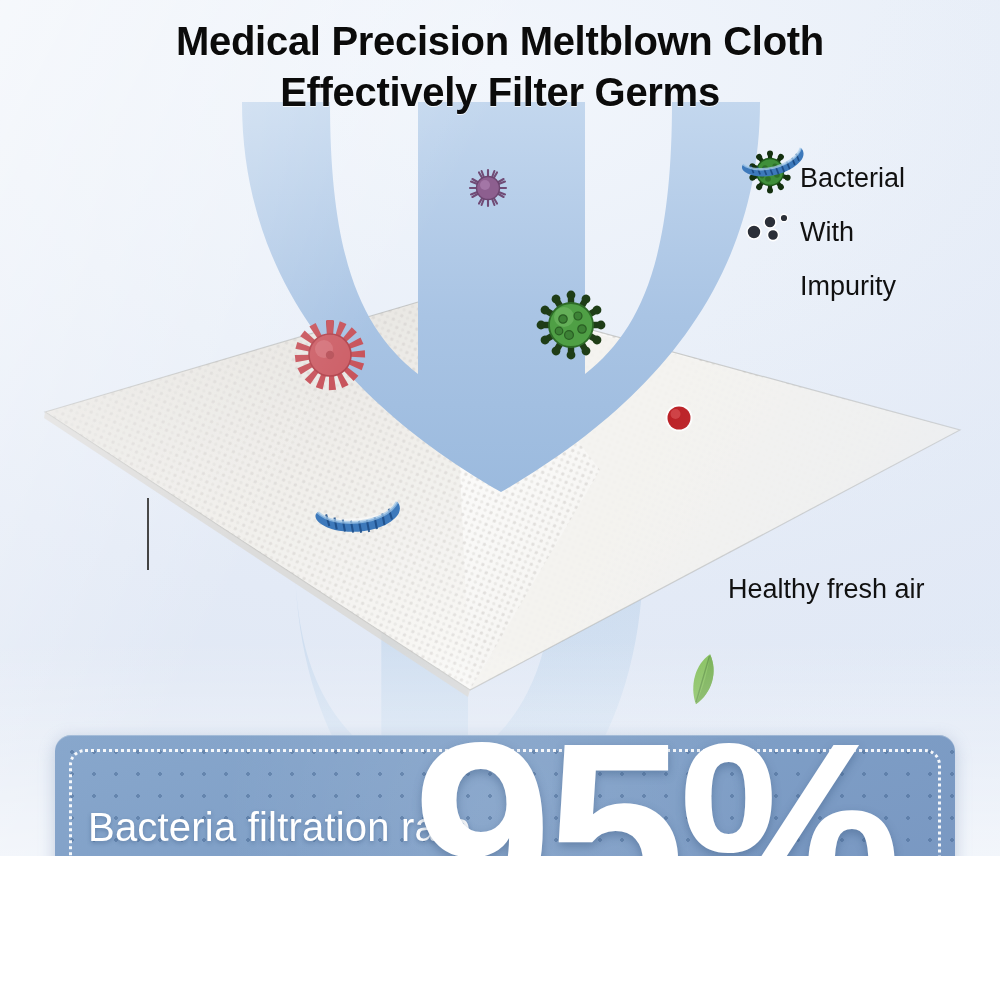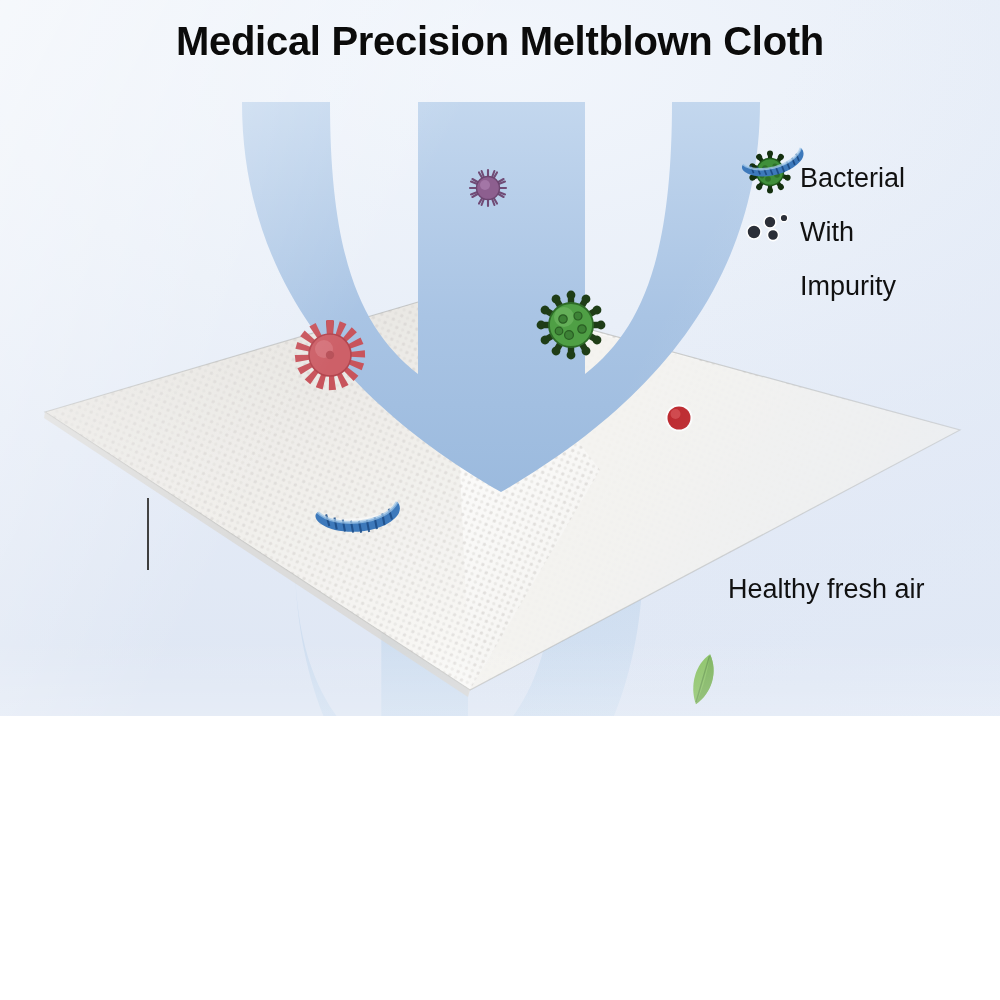--- a/index.html
+++ b/index.html
@@ -2,21 +2,21 @@
 <html><head>
 <meta charset="utf-8">
 <style>
   html,body{margin:0;padding:0;}
   body{
     width:1000px;height:1000px;overflow:hidden;
     font-family:"Liberation Sans", sans-serif;
     background:#ffffff;
   }
   #stage{
-    position:relative;width:1000px;height:716px;overflow:hidden;
+    position:relative;width:1000px;height:856px;overflow:hidden;
     background:
       radial-gradient(120% 90% at 50% 8%, #f2f6fc 0%, #e9eff8 42%, #e3eaf6 70%, #dfe7f4 100%),
       #e6ecf7;
   }
   
   .wash{
     position:absolute;inset:0;
     background:linear-gradient(118deg, rgba(255,255,255,.58) 0%, rgba(255,255,255,0) 38%,
                rgba(255,255,255,0) 60%, rgba(226,234,247,.55) 100%);
     pointer-events:none;
@@ -354,20 +354,21 @@
       <path d="M0,-26 C13,-12 14,10 2,26 C4,6 3,-10 0,-26 Z" fill="#5da02f" opacity=".85"></path>
       <path d="M0,-24 L1.5,24" stroke="#4d8c26" stroke-width="1.4" fill="none"></path>
     </g>
   </svg>
 
   <div class="wash"></div>
   <div class="wash2"></div>
 
   <div class="title">
     <span>Medical Precision Meltblown Cloth</span>
+    <span class="l2">Effectively Filter Germs</span>
   </div>
 
   <div class="legend">
 
     <div class="legrow">
       <span class="legicon">
         <svg width="60" height="44" viewBox="-30 -22 60 44" xmlns="http://www.w3.org/2000/svg">
           <g fill="#14300f">
             <g transform="rotate(0)">
                 <rect x="-2.1" y="-19" width="4.2" height="8" rx="2"></rect>

